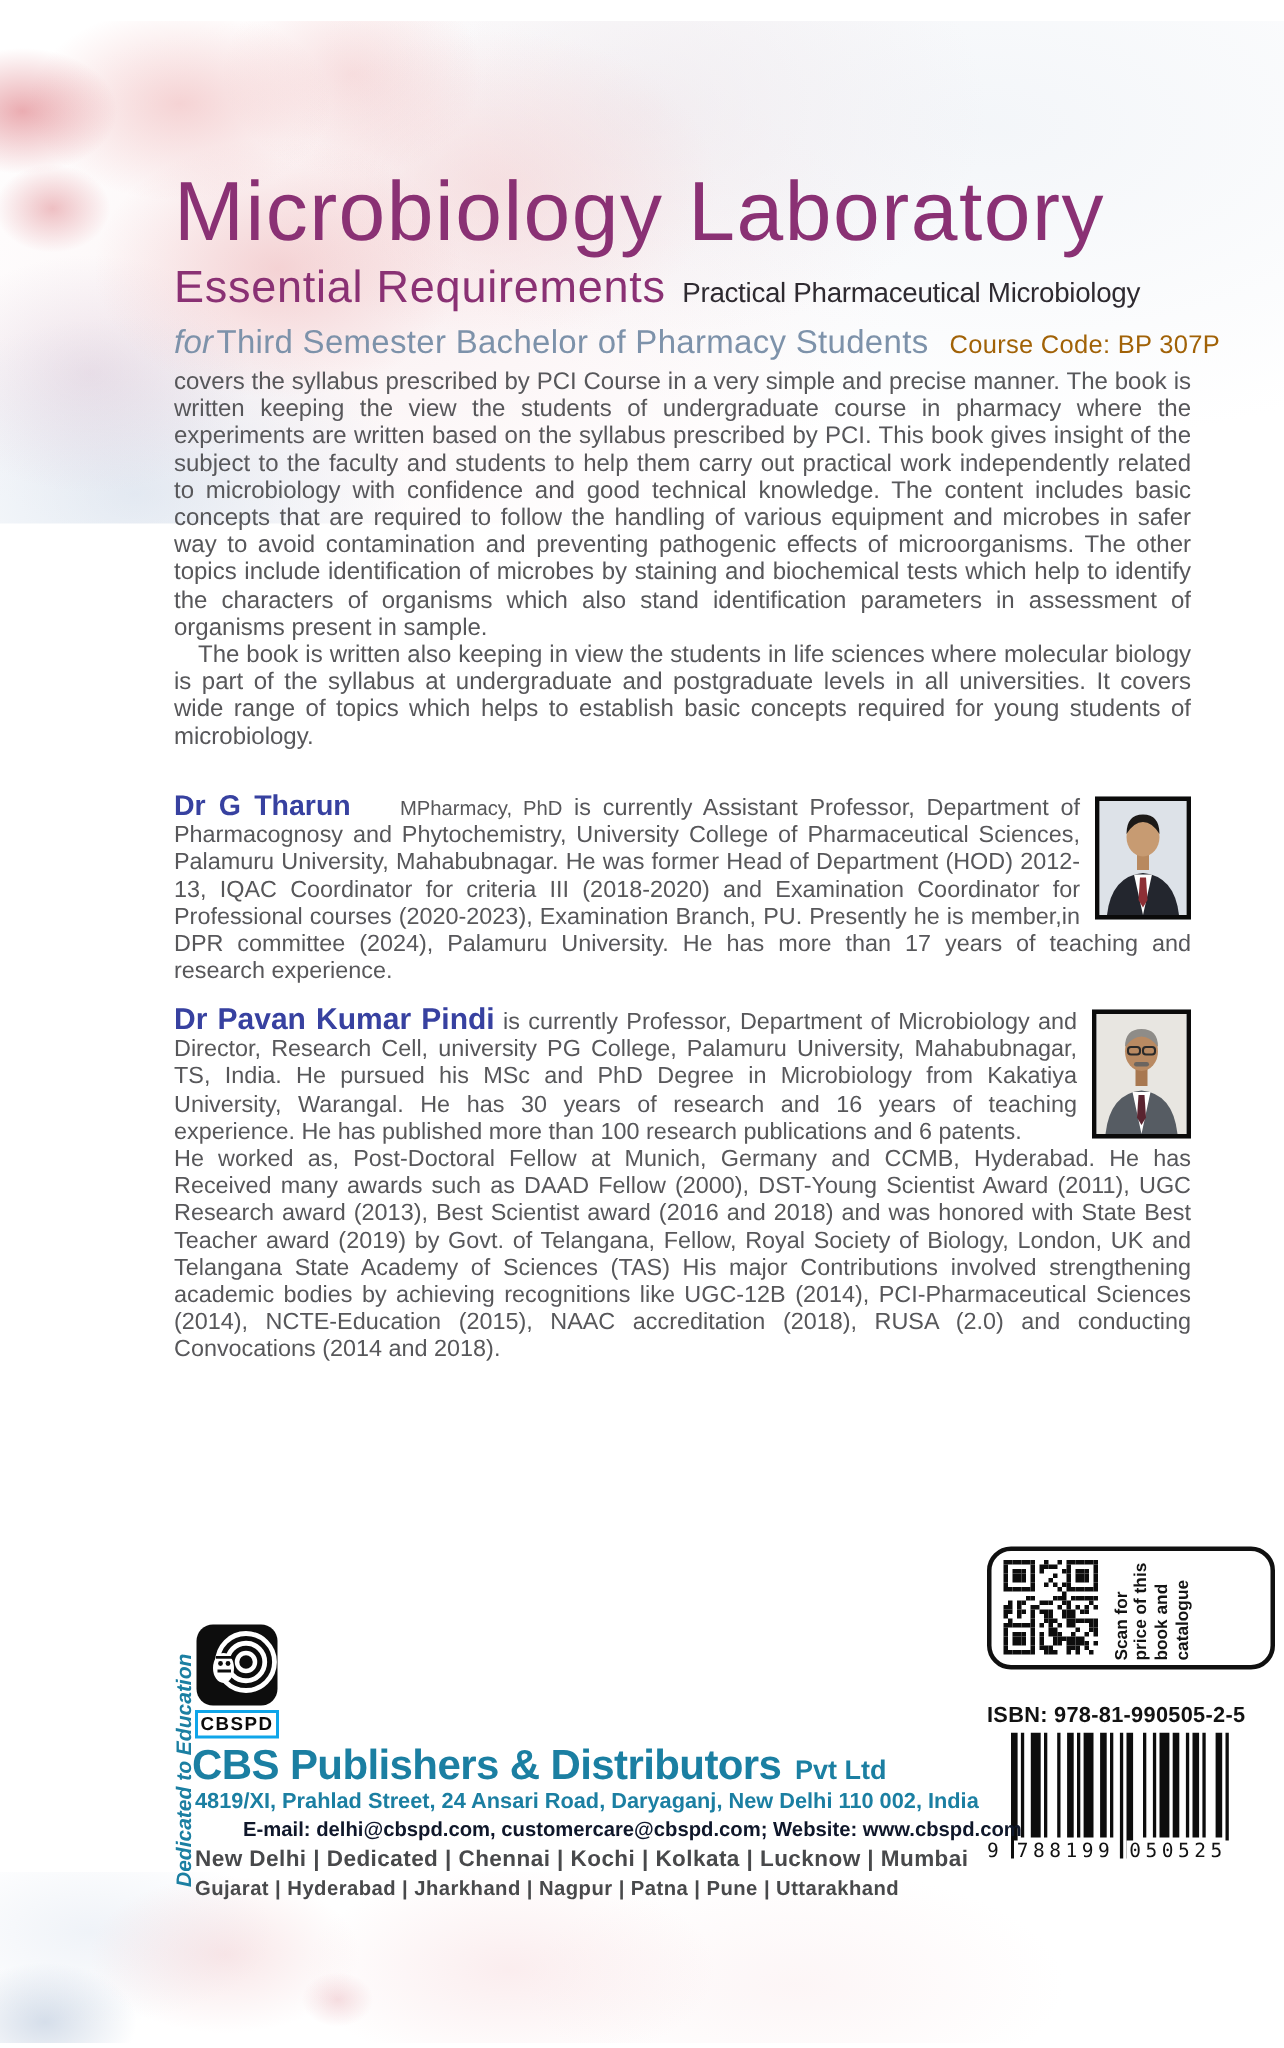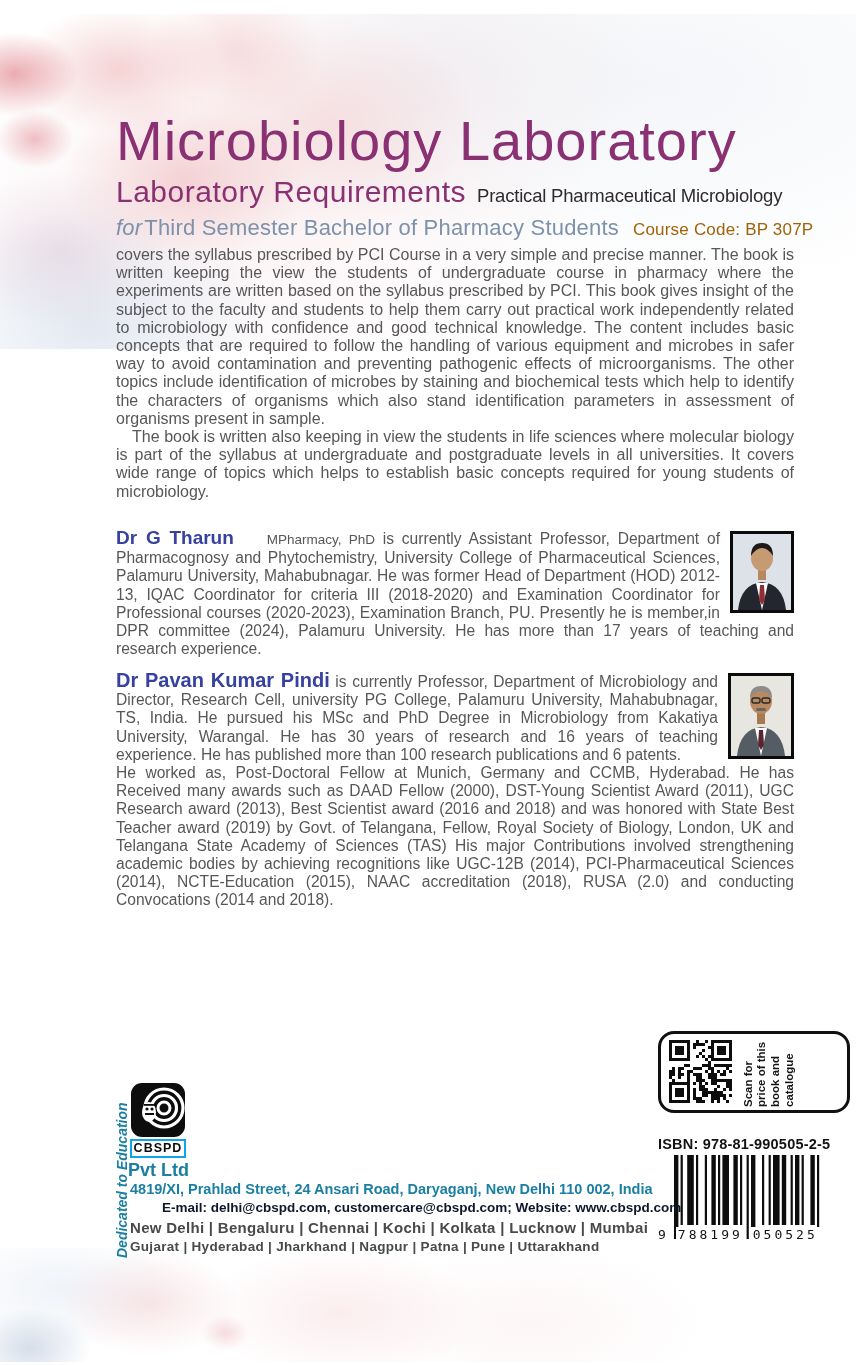--- a/index.html
+++ b/index.html
@@ -103,21 +103,21 @@
 <body>
 
 <div class="page">
 
   <div class="texture texture-top"></div>
   <div class="texture texture-bottom"></div>
 
   <header class="title-block">
     <h1 class="book-title">Microbiology Laboratory</h1>
     <div class="subtitle-row">
-      <span class="subtitle">Laboratory Requirements</span>
+      <span class="subtitle">Essential Requirements</span>
       <span class="subtitle-right">Practical Pharmaceutical Microbiology</span>
     </div>
     <div class="audience-row">
       <span class="audience"><i>for</i><span>Third Semester Bachelor of Pharmacy Students</span></span>
       <span class="course-code">Course Code: BP 307P</span>
     </div>
   </header>
 
   <section class="description">
     <p>covers the syllabus prescribed by PCI Course in a very simple and precise manner. The book is written keeping the view the students of undergraduate course in pharmacy where the experiments are written based on the syllabus prescribed by PCI. This book gives insight of the subject to the faculty and students to help them carry out practical work independently related to microbiology with confidence and good technical knowledge. The content includes basic concepts that are required to follow the handling of various equipment and microbes in safer way to avoid contamination and preventing pathogenic effects of microorganisms. The other topics include identification of microbes by staining and biochemical tests which help to identify the characters of organisms which also stand identification parameters in assessment of organisms present in sample.</p>
@@ -457,21 +457,22 @@
           <ellipse cx="19" cy="30" rx="7" ry="10" fill="#ffffff"></ellipse>
           <circle cx="17" cy="27" r="1.6" fill="#0d0d0d"></circle>
           <circle cx="22" cy="27" r="1.6" fill="#0d0d0d"></circle>
           <rect x="15" y="31" width="9" height="2" fill="#0d0d0d"></rect>
           <rect x="14" y="22" width="11" height="1.8" fill="#0d0d0d"></rect>
         </svg>
       </span>
       <div class="logo-label">CBSPD</div>
     </div>
     <div class="pub-name-row">
+      <span class="pub-name">CBS Publishers &amp; Distributors</span>
       <span class="pub-suffix">Pvt Ltd</span>
     </div>
     <div class="pub-address">4819/XI, Prahlad Street, 24 Ansari Road, Daryaganj, New Delhi 110 002, India</div>
     <div class="pub-contact">E-mail: delhi@cbspd.com, customercare@cbspd.com; Website: www.cbspd.com</div>
-    <div class="pub-cities1">New Delhi | Bengaluru | Chennai | Kochi | Kolkata | Lucknow | Mumbai</div>
+    <div class="pub-cities1">New Delhi | Dedicated | Chennai | Kochi | Kolkata | Lucknow | Mumbai</div>
     <div class="pub-cities2">Gujarat | Hyderabad | Jharkhand | Nagpur | Patna | Pune | Uttarakhand</div>
   </footer>
 
 </div>
 
 </body></html>

